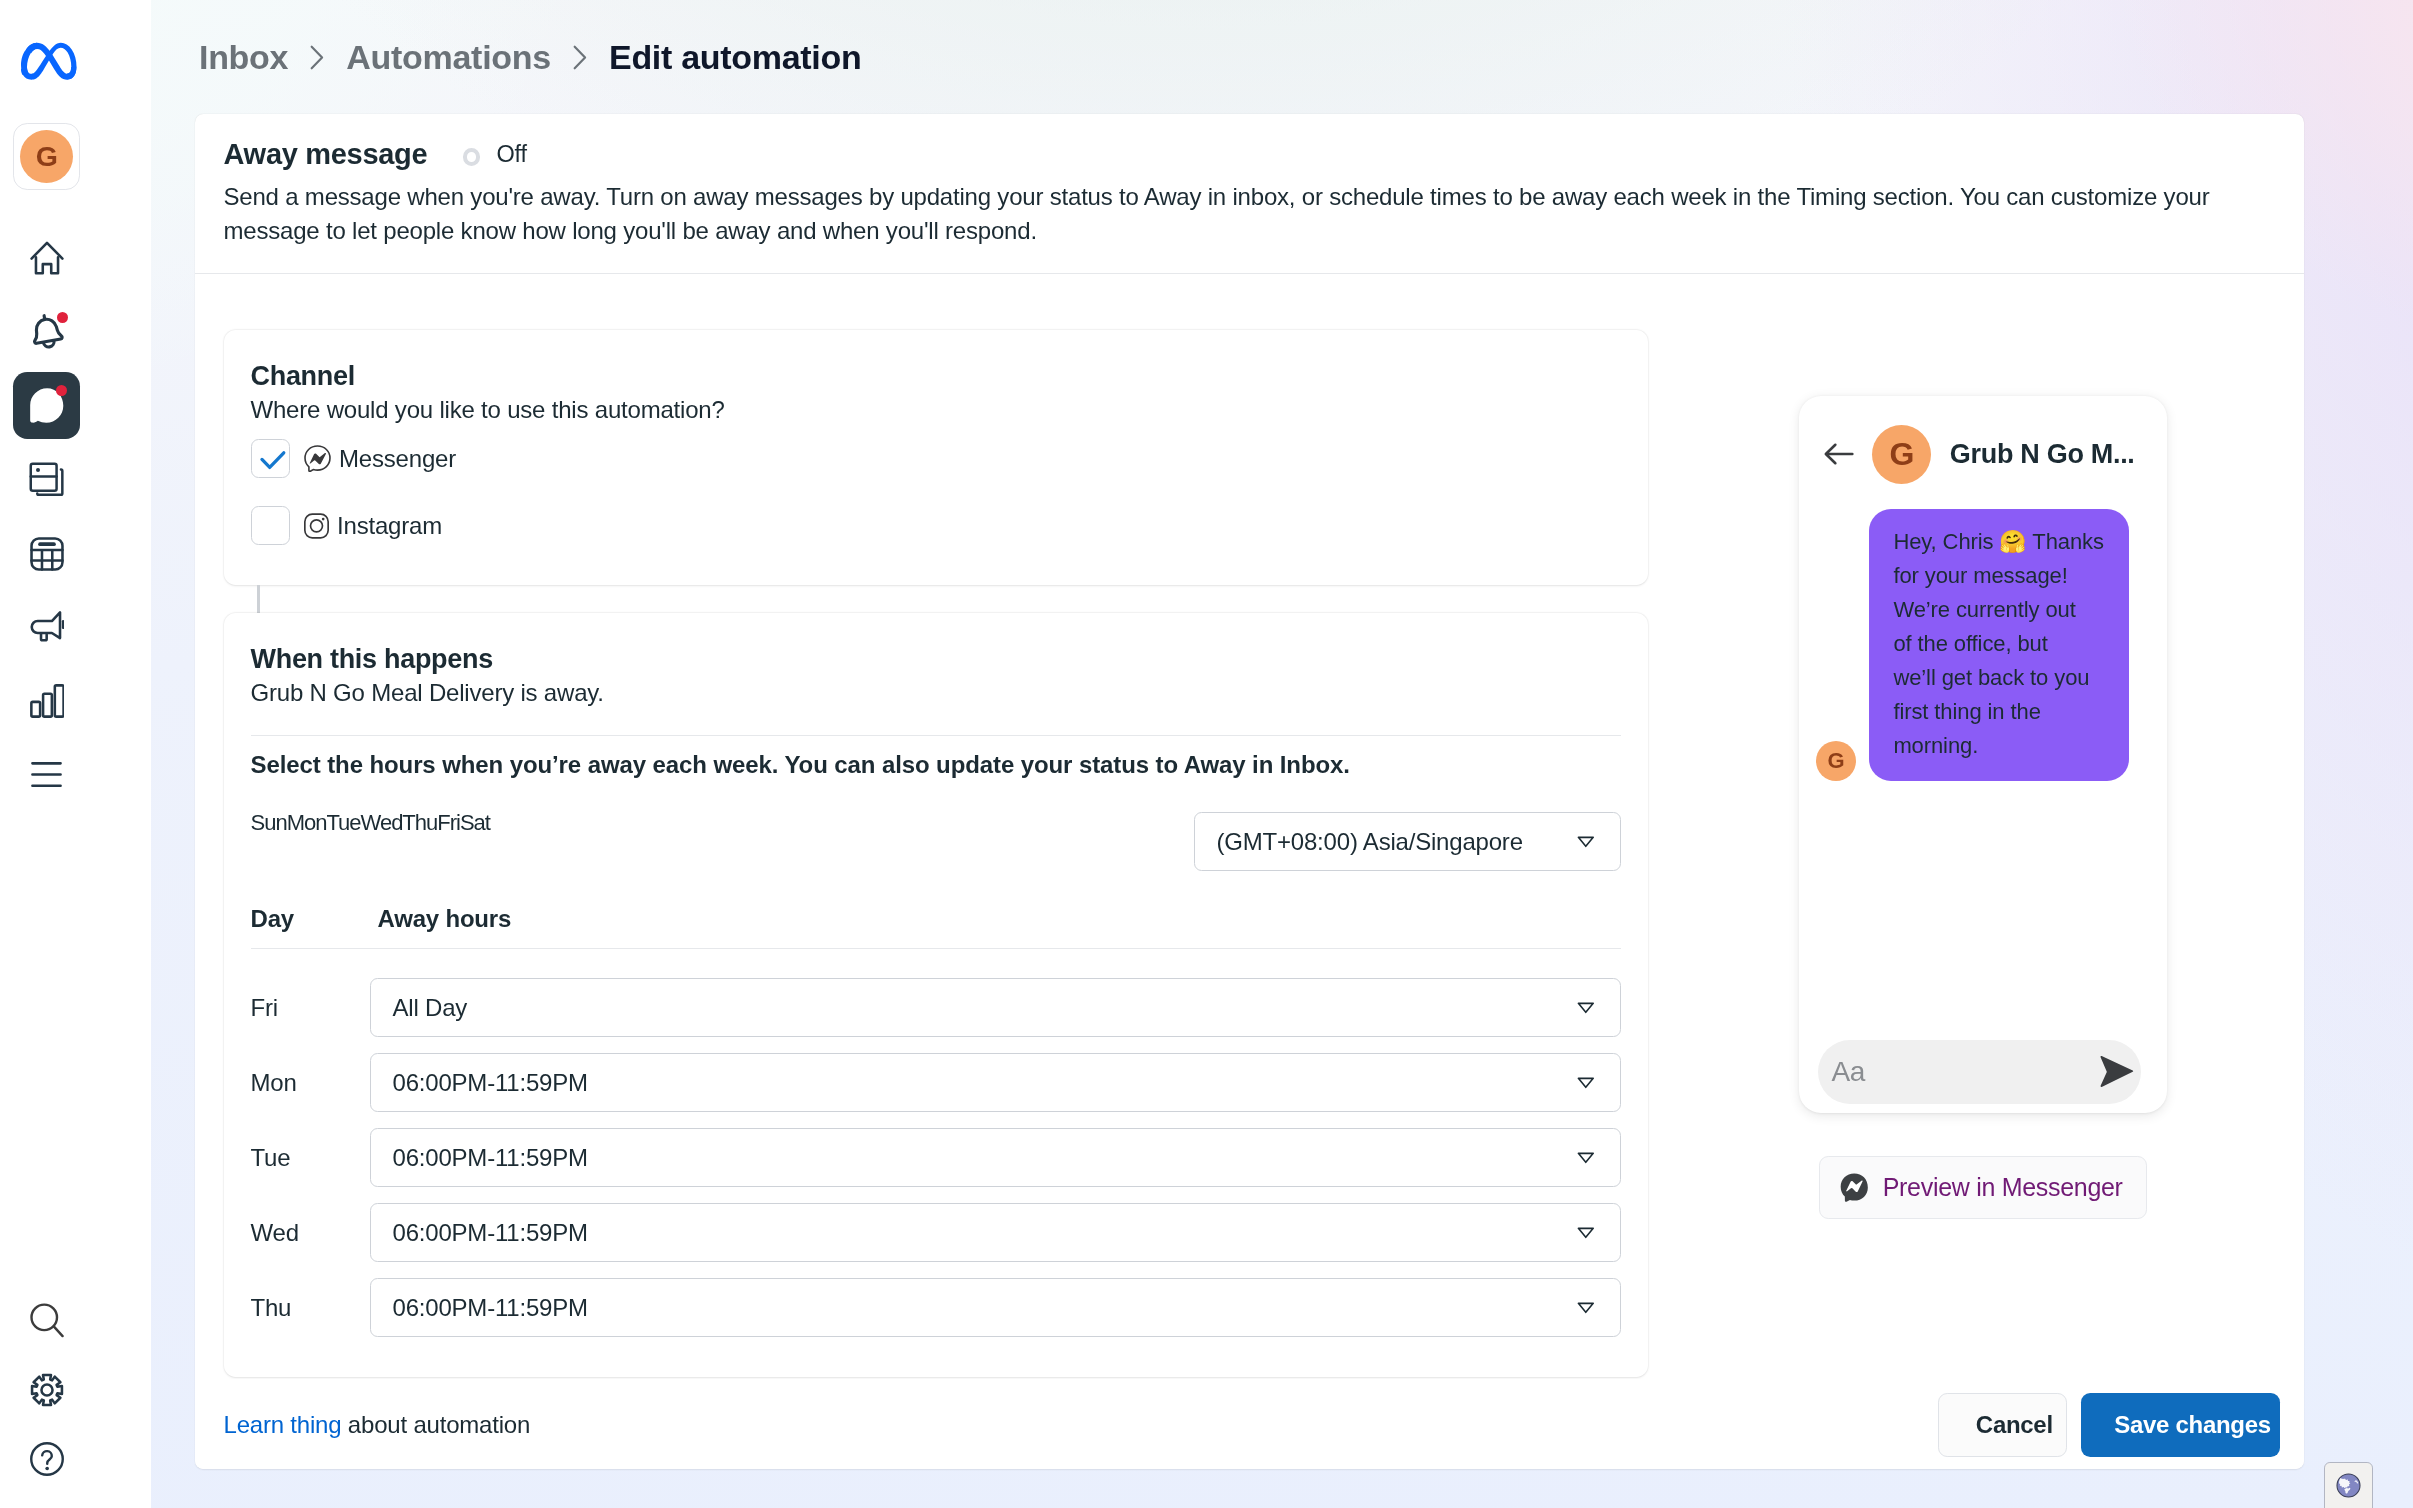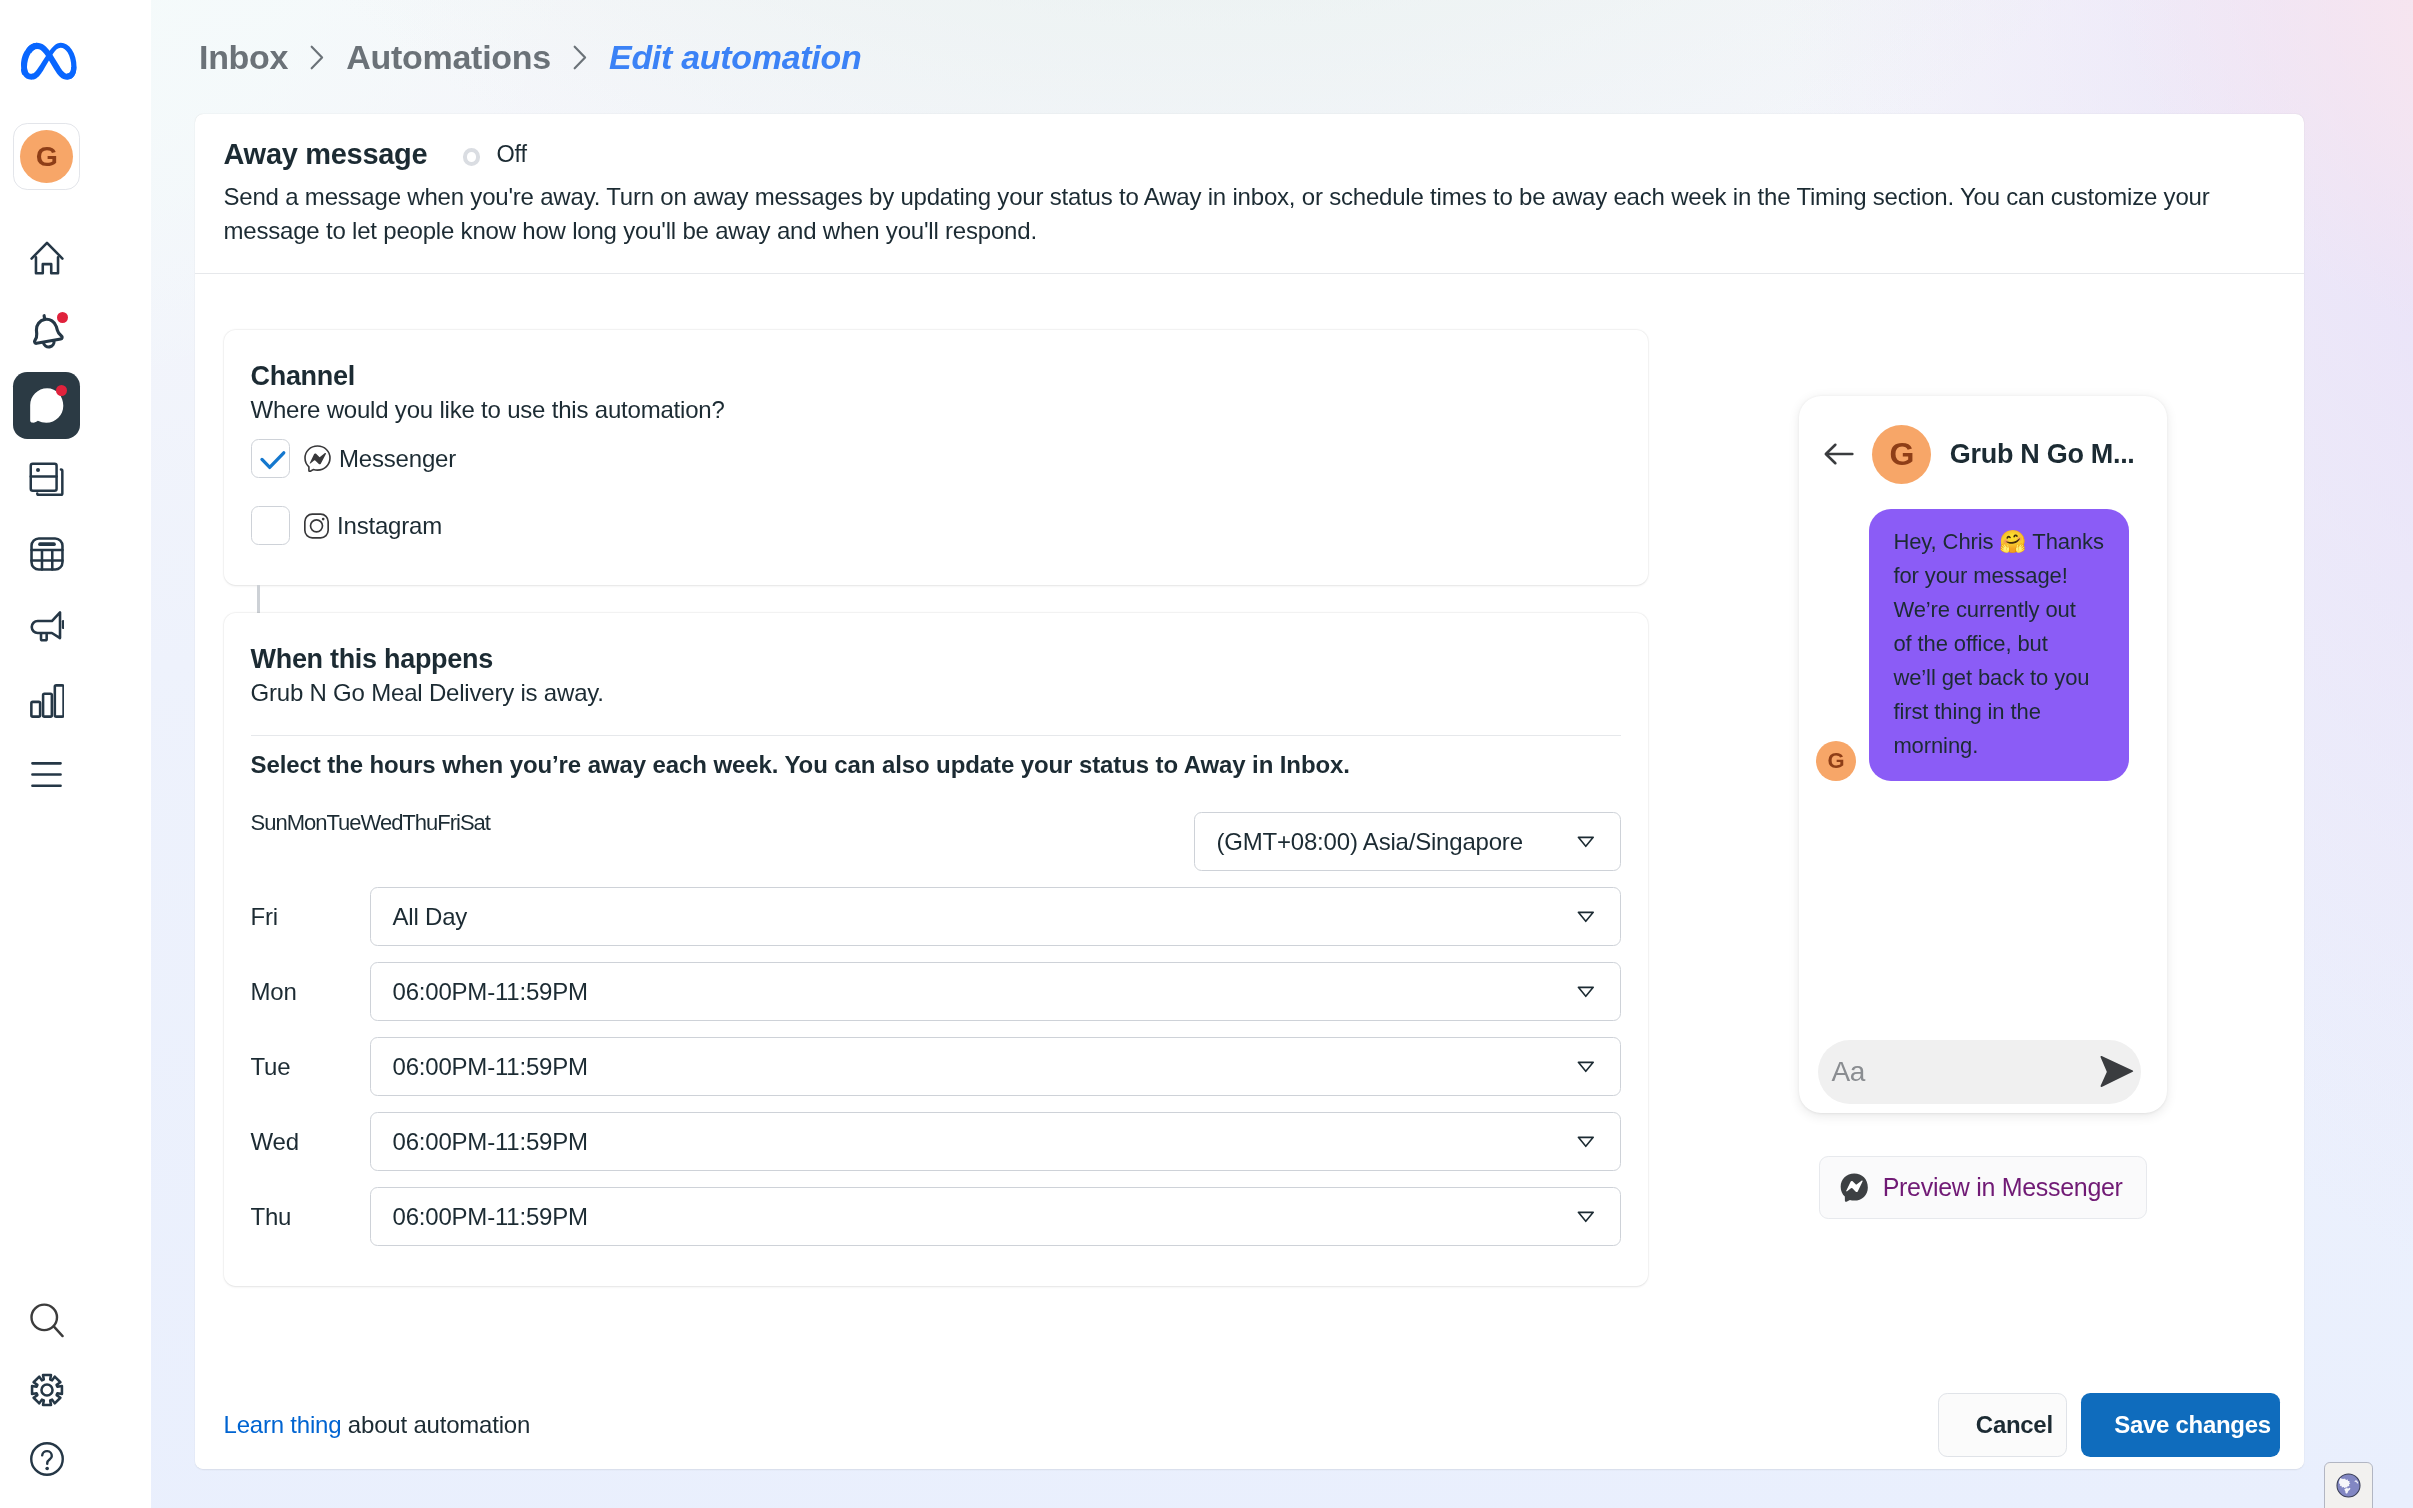--- a/index.html
+++ b/index.html
@@ -26,21 +26,21 @@
   .rail-item { position:absolute; left:13.4px; width:67px; height:67px; border-radius:14.2px;
      display:flex; align-items:center; justify-content:center; }
   .rail-item.active { background:#2b3a44; }
   .badge { position:absolute; width:11px; height:11px; border-radius:50%; background:#e0223c; }
   .rail-bottom { position:absolute; left:13.4px; width:67px; height:67px; display:flex; align-items:center; justify-content:center;}
 
   
   .crumbs { position:absolute; left:199px; top:39px; display:flex; align-items:center; gap:22px; height:37px;
      font-size:34px; font-weight:700; letter-spacing:-0.3px; }
   .crumb-muted { color:#6b7278; }
-  .crumb-cur { color:#3b82f6;font-style:italic; }
+  .crumb-cur { color:#0f172a; }
   .crumb-sep { color:#65676b; font-weight:400; display:flex; align-items:center; }
 
   
   .card { position:absolute; left:195px; top:114px; width:2109px; height:1355px;
      background:#fff; border-radius:8.4px; box-shadow:0 0.8px 1.7px rgba(0,0,0,.08), 0 0 0.8px rgba(0,0,0,.08); overflow:hidden; }
   .card-head { position:relative; height:160px; border-bottom:0.8px solid #e6e8eb; }
   .head-row { position:absolute; left:28.5px; top:22.6px; height:34px; }
   .head-title { position:absolute; left:0; top:0; font-size:29px; font-weight:700; letter-spacing:-0.3px; line-height:34px;
      white-space:nowrap; }
   .toggle-off { position:absolute; left:239px; top:11.7px; width:17.6px; height:17.6px; border-radius:50%; border:4.2px solid #dadde2; }
@@ -284,20 +284,24 @@
             <div class="dayrow">
               <div class="daystr">SunMonTueWedThuFriSat</div>
               <div class="select" style="width:427px; position:absolute; right:0; top:0;">
                 <span>(GMT+08:00) Asia/Singapore</span>
                 <svg width="17.6" height="11.7" viewBox="0 0 21 14" fill="none" stroke="#1c2b33" stroke-width="1.9" stroke-linejoin="round">
                     <path d="M1.6 1.6h17.8L10.5 12.4Z"></path>
                   </svg>
               </div>
             </div>
 
+            <div class="tbl-head">
+              <div style="left:0">Day</div>
+              <div style="left:127px">Away hours</div>
+            </div>
 
             <div class="tbl-row">
               <div class="tbl-day">Fri</div>
               <div class="tbl-sel">
                   <div class="select">
                 <span>All Day</span>
                 <svg width="17.6" height="11.7" viewBox="0 0 21 14" fill="none" stroke="#1c2b33" stroke-width="1.9" stroke-linejoin="round">
                       <path d="M1.6 1.6h17.8L10.5 12.4Z"></path>
                     </svg>
               </div>

